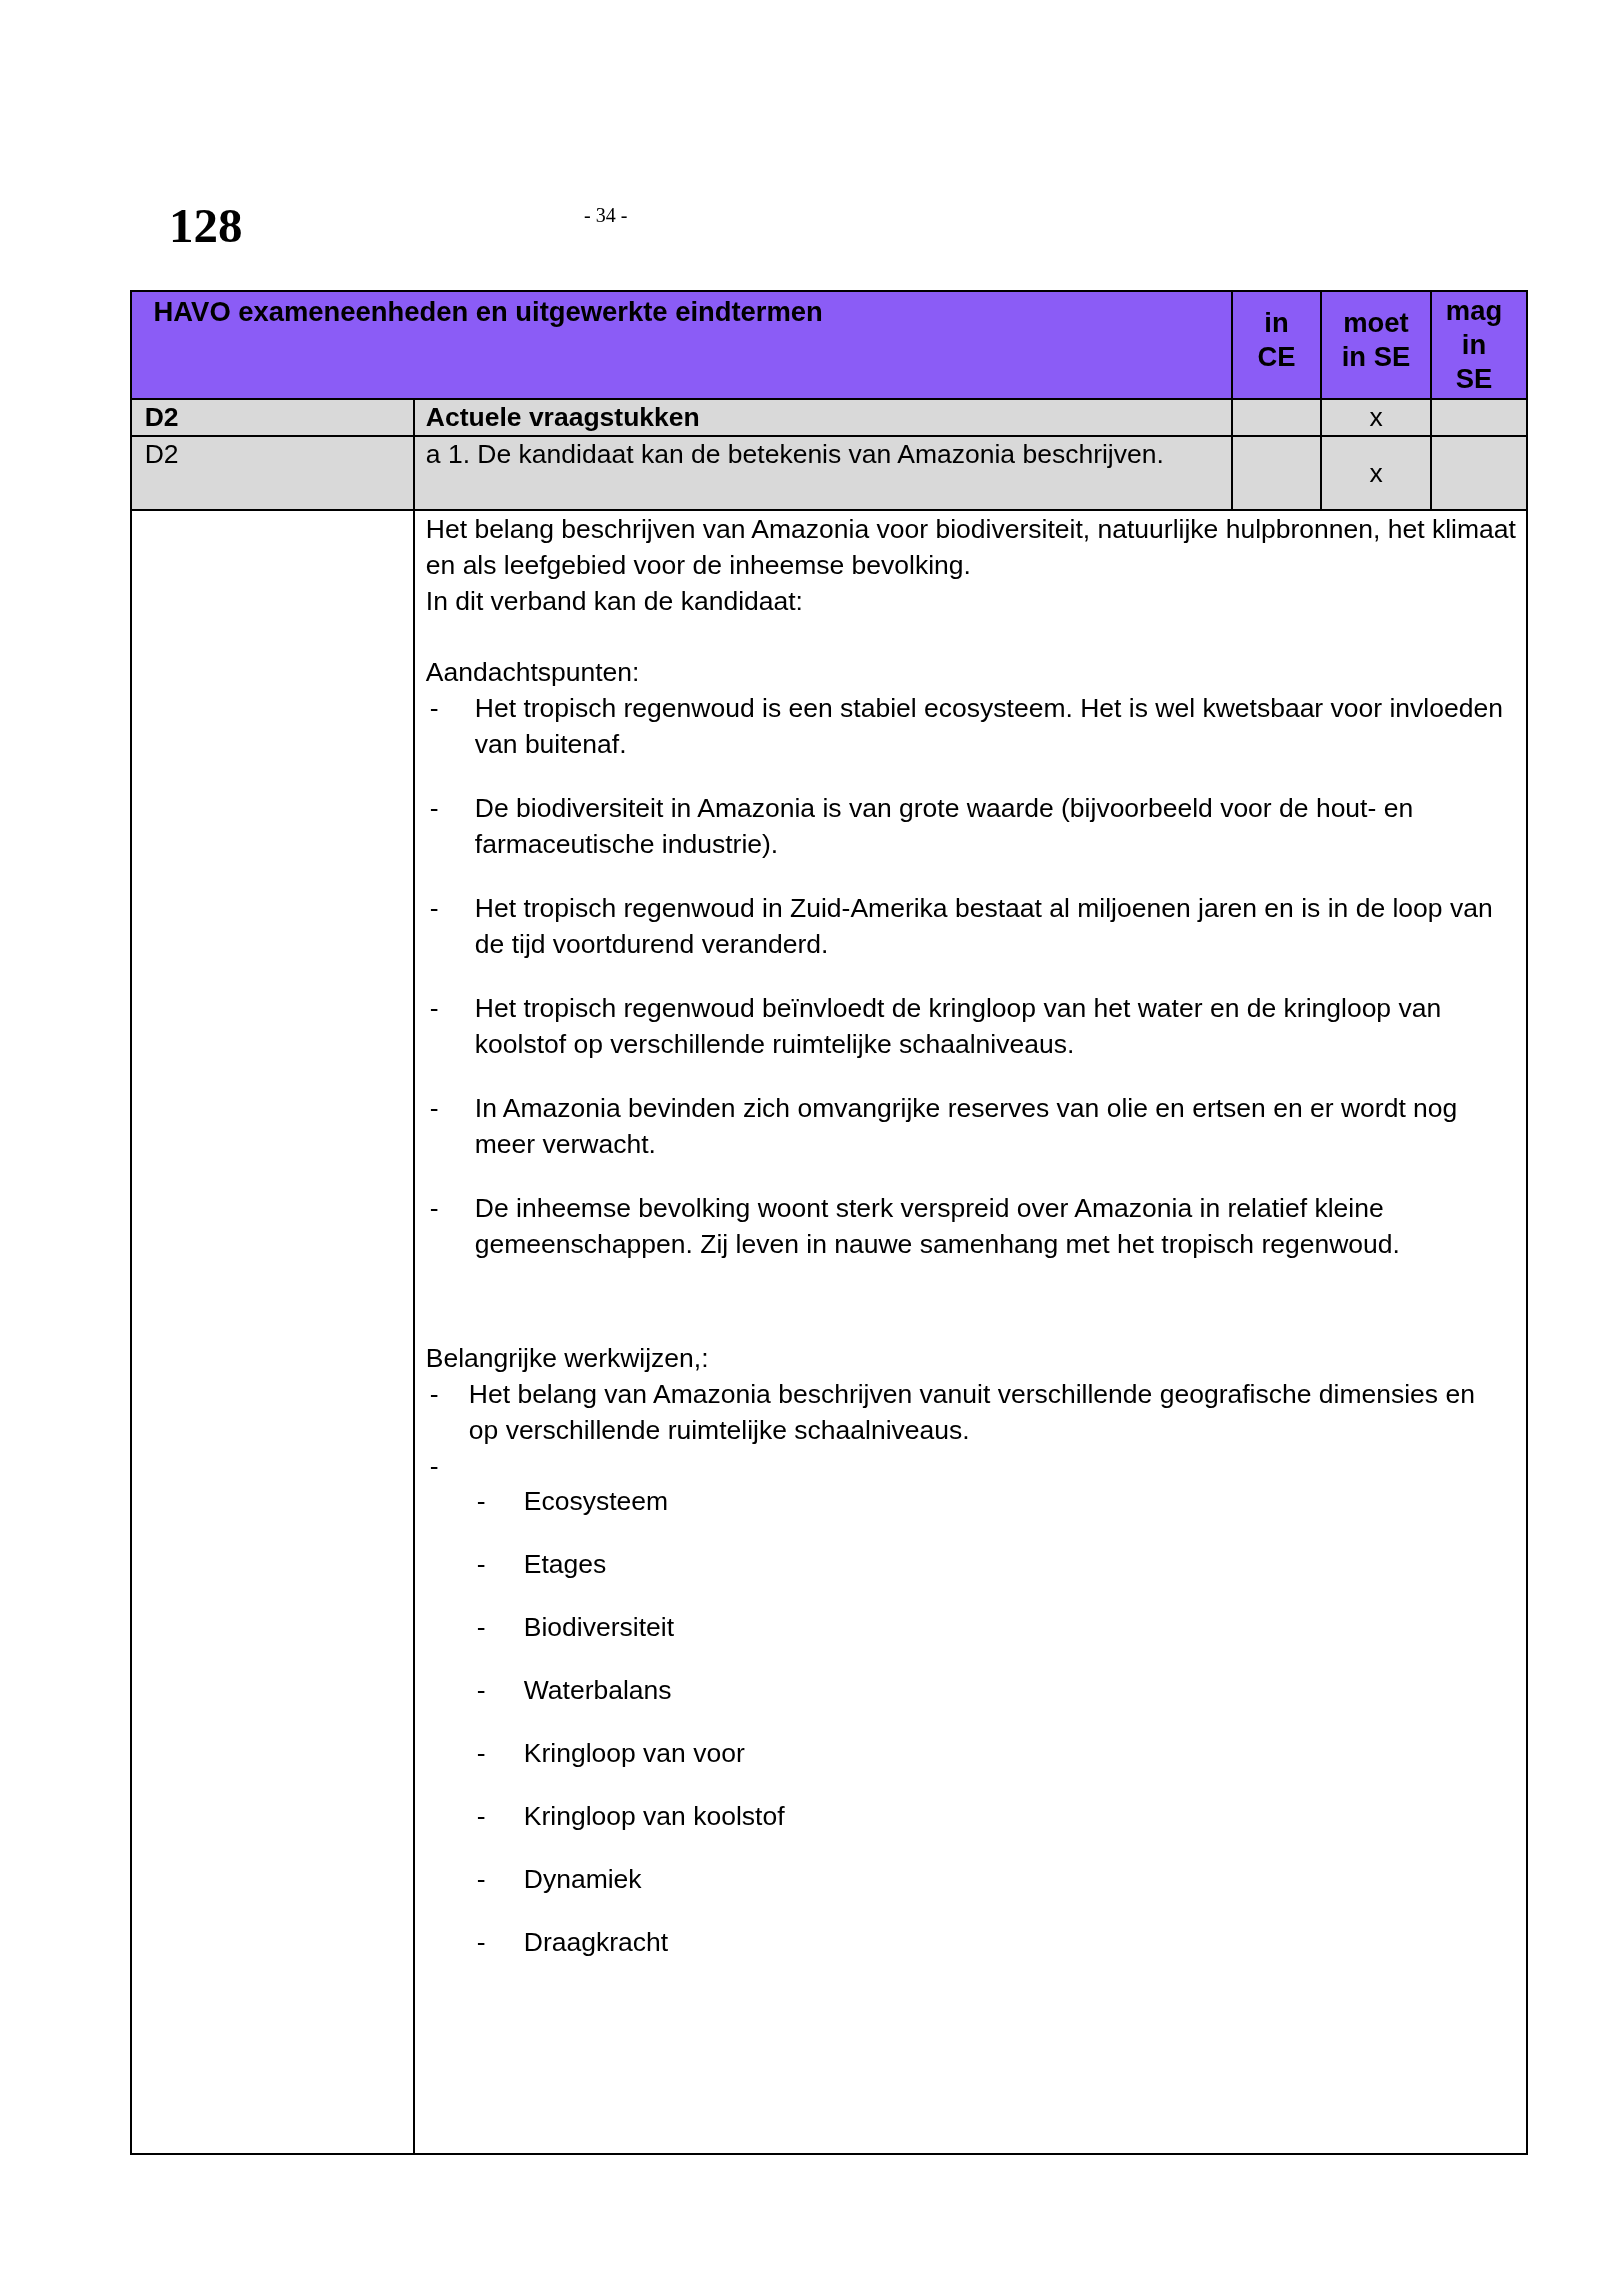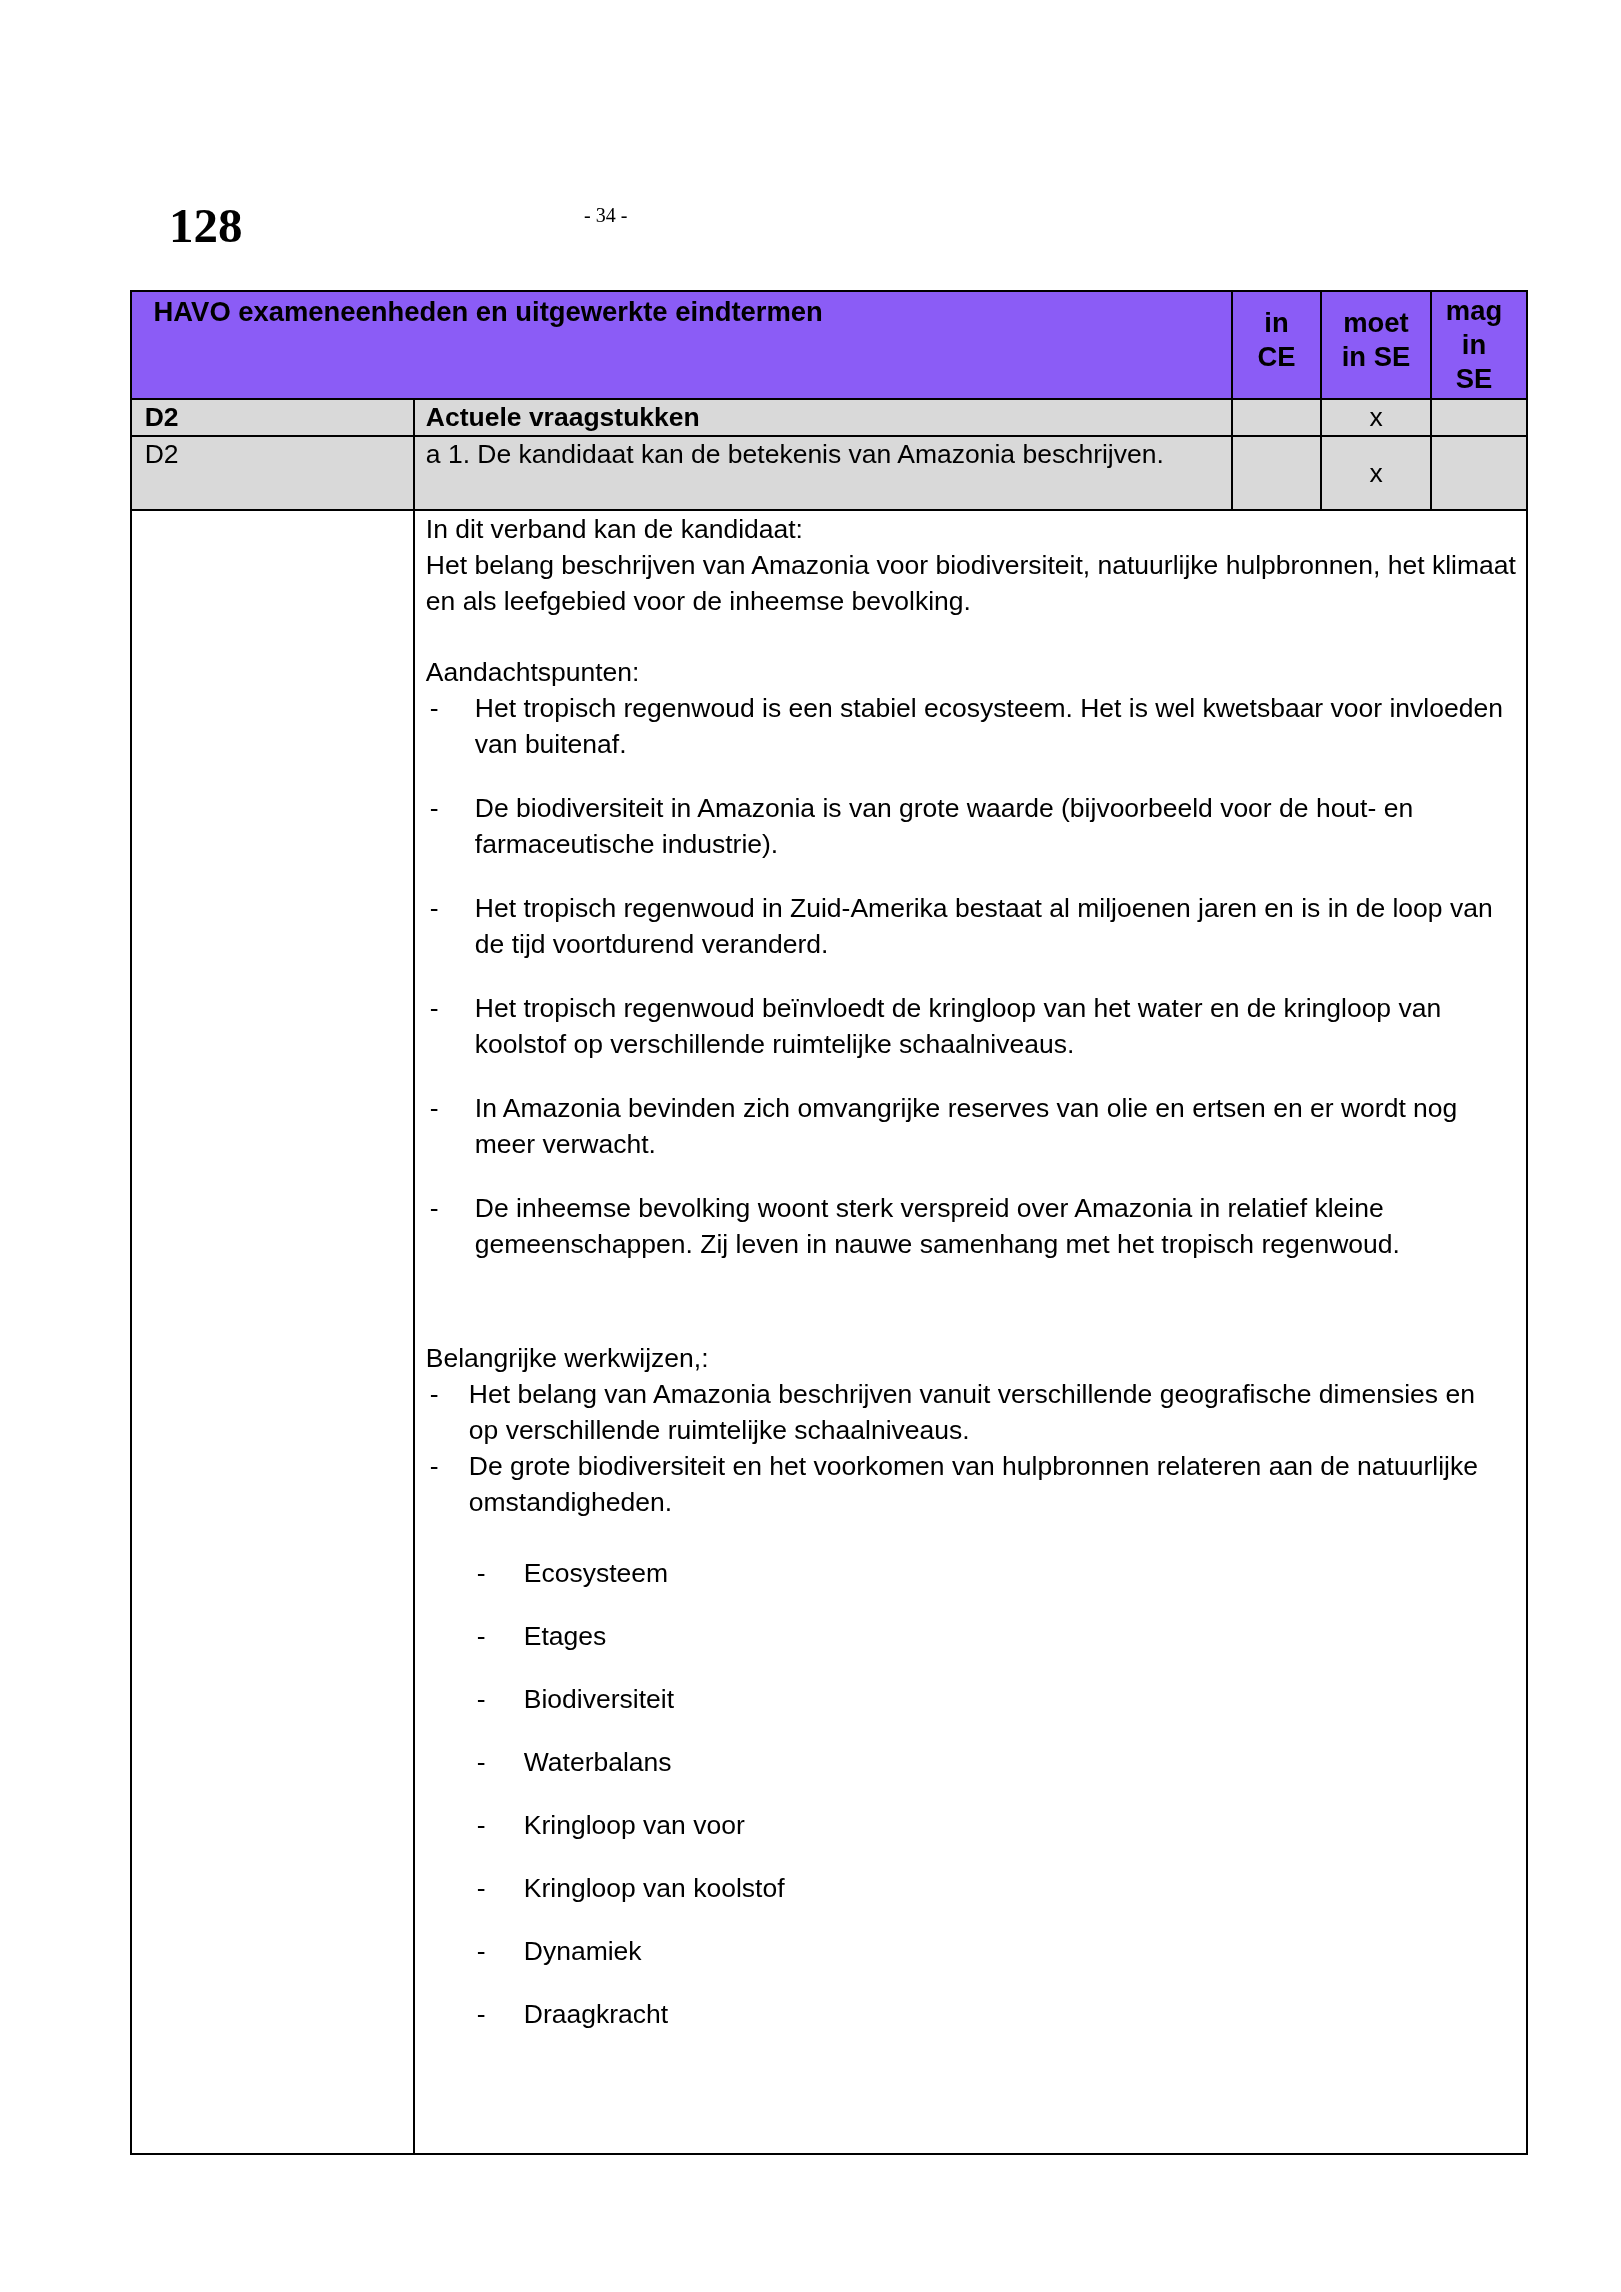--- a/index.html
+++ b/index.html
@@ -74,40 +74,40 @@
     <div class="cell c-code">D2</div>
     <div class="cell c-desc vline" style="padding-right:39px;">a 1. De kandidaat kan de betekenis van Amazonia beschrijven.</div>
     <div class="cell c-ce vline"></div>
     <div class="cell c-moet vline mid">x</div>
     <div class="cell c-mag vline"></div>
   </div>
 
   <div class="row body-row">
     <div class="cell body-left"></div>
     <div class="cell body-right vline">
+      <p class="para">Het belang beschrijven van Amazonia voor biodiversiteit, natuurlijke hulpbronnen, het klimaat en als leefgebied voor de inheemse bevolking.</p>
       <p class="para">In dit verband kan de kandidaat:</p>
-      <p class="para">Het belang beschrijven van Amazonia voor biodiversiteit, natuurlijke hulpbronnen, het klimaat en als leefgebied voor de inheemse bevolking.</p>
       <div class="gap"></div>
 
       <p class="para">Aandachtspunten:</p>
       <ul class="blist a-list">
         <li><span class="dash">-</span><span>Het tropisch regenwoud is een stabiel ecosysteem. Het is wel kwetsbaar voor invloeden van buitenaf.</span></li>
         <li><span class="dash">-</span><span>De biodiversiteit in Amazonia is van grote waarde (bijvoorbeeld voor de hout- en farmaceutische industrie).</span></li>
         <li><span class="dash">-</span><span>Het tropisch regenwoud in Zuid-Amerika bestaat al miljoenen jaren en is in de loop van de tijd voortdurend veranderd.</span></li>
         <li><span class="dash">-</span><span>Het tropisch regenwoud beïnvloedt de kringloop van het water en de kringloop van koolstof op verschillende ruimtelijke schaalniveaus.</span></li>
         <li><span class="dash">-</span><span>In Amazonia bevinden zich omvangrijke reserves van olie en ertsen en er wordt nog meer verwacht.</span></li>
         <li style="padding-right:19.6px;"><span class="dash">-</span><span>De inheemse bevolking woont sterk verspreid over Amazonia in relatief kleine gemeenschappen. Zij leven in nauwe samenhang met het tropisch regenwoud.</span></li>
       </ul>
       <div class="gap"></div>
       <div class="gap" style="height:43px;"></div>
 
       <p class="para">Belangrijke werkwijzen,:</p>
       <ul class="blist w-list">
         <li style="padding-right:39px;"><span class="dash">-</span><span>Het belang van Amazonia beschrijven vanuit verschillende geografische dimensies en op verschillende ruimtelijke schaalniveaus.</span></li>
-        <li style="padding-right:19.6px;"><span class="dash">-</span><span>De grote biodiversiteit en het voorkomen van hulpbronnen relateren aan de natuurlijke omstandigheden.</span></li>
+        <li style="padding-right:19.6px;"><span class="dash">-</span></li>
       </ul>
       <div class="gap"></div>
 
       <ul class="blist g-list">
         <li><span class="dash">-</span><span>Ecosysteem</span></li>
         <li><span class="dash">-</span><span>Etages</span></li>
         <li><span class="dash">-</span><span>Biodiversiteit</span></li>
         <li><span class="dash">-</span><span>Waterbalans</span></li>
         <li><span class="dash">-</span><span>Kringloop van voor</span></li>
         <li><span class="dash">-</span><span>Kringloop van koolstof</span></li>

